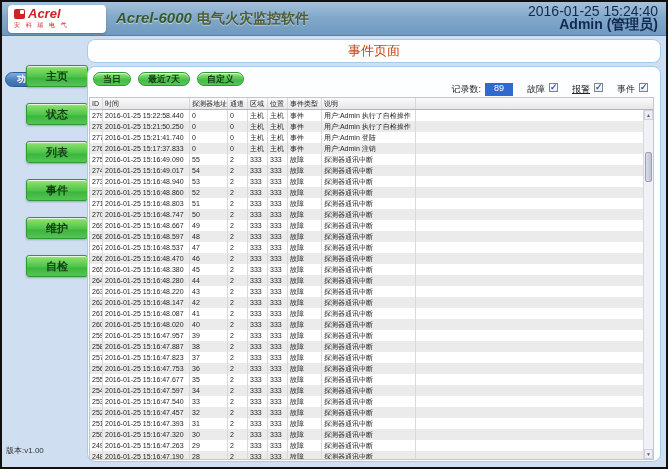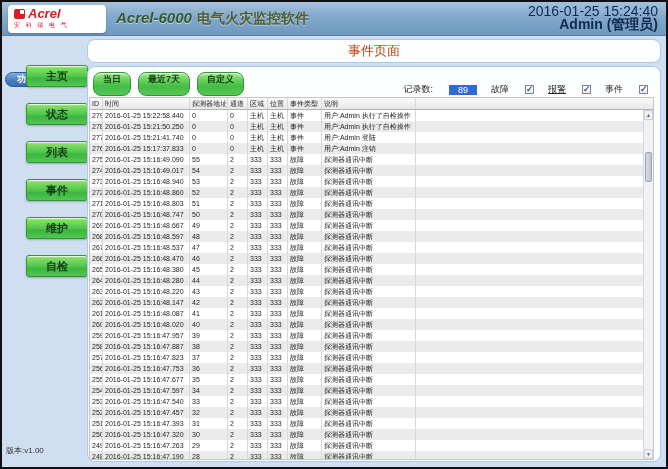--- a/index.html
+++ b/index.html
@@ -42,28 +42,28 @@
   .version{ position:absolute; left:4px; top:443px; font-size:8px; color:#333; }
 
   
   .title-panel{ position:absolute; left:85px; top:37px; width:574px; height:24px; background:#fdfeff;
                 border:1px solid #a9cbe8; border-radius:8px; text-align:center; }
   .title-panel .t{ font-size:13px; color:#c2410c; line-height:22px; }
   .content-panel{ position:absolute; left:85px; top:64px; width:574px; height:396px; background:#fdfeff;
                   border:1px solid #a9cbe8; border-radius:8px; }
 
   .filter-btns{ position:absolute; left:5px; top:5px; display:flex; gap:7px; }
-  .f-btn{ height:24px; padding:0 9px; border:1px solid #2f9a33; border-radius:8px;
+  .f-btn{ height:14px; padding:0 9px; border:1px solid #2f9a33; border-radius:8px;
           background:linear-gradient(180deg,#b9ecaa 0%,#7dd96a 20%,#44bd44 60%,#58c658 100%);
           box-shadow:inset 0 1px 0 rgba(255,255,255,.6);
           color:#143c14; font-size:9px; font-weight:bold; line-height:13px; cursor:pointer; }
   .records-row{ position:absolute; right:12px; top:16px; display:flex; align-items:center; gap:14px;
                 font-size:9px; color:#222; }
   .rec-count{ background:#2f6bce; color:#fff; padding:0 9px; }
-  .chk-item{ display:flex; align-items:center; gap:16px; }
+  .chk-item{ display:flex; gap:4px; }
   .chk-box{ width:9px; height:9px; border:1px solid #848484; background:linear-gradient(180deg,#fff,#ececec);
             position:relative; cursor:pointer; }
   .chk-box.checked::after{ content:"✓"; position:absolute; left:0px; top:-2px; color:#2b58c9;
                            font-size:9px; font-weight:bold; line-height:11px; }
 
   
   .table{ position:absolute; left:1px; top:30px; width:565px; height:363px;
           border:1px solid #c3c6cc; background:#fff; overflow:hidden; }
   .t-head{ display:flex; height:12px; background:linear-gradient(180deg,#fafafa,#e7e7e9);
            border-bottom:1px solid #b3b3b8; font-size:7px; color:#3c3c3c; }

